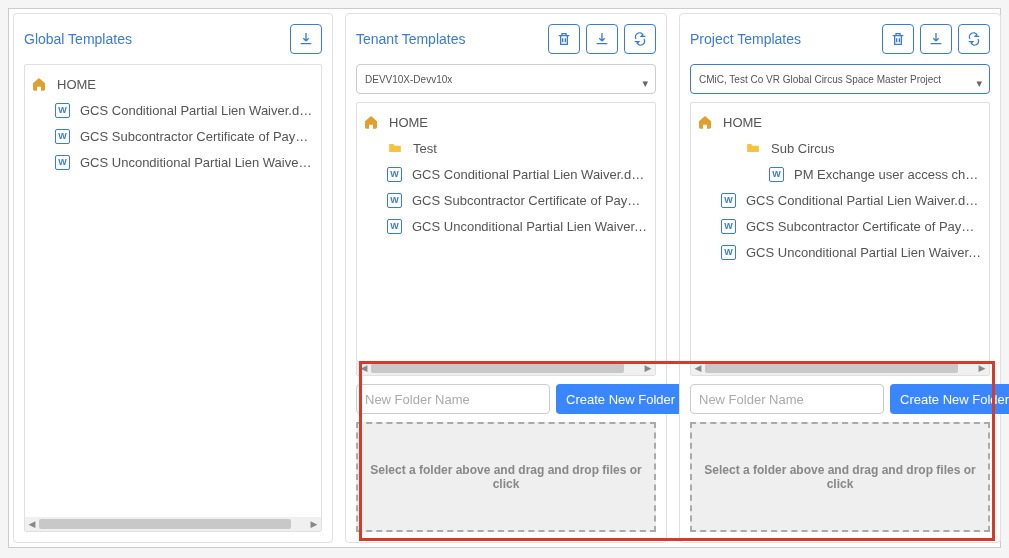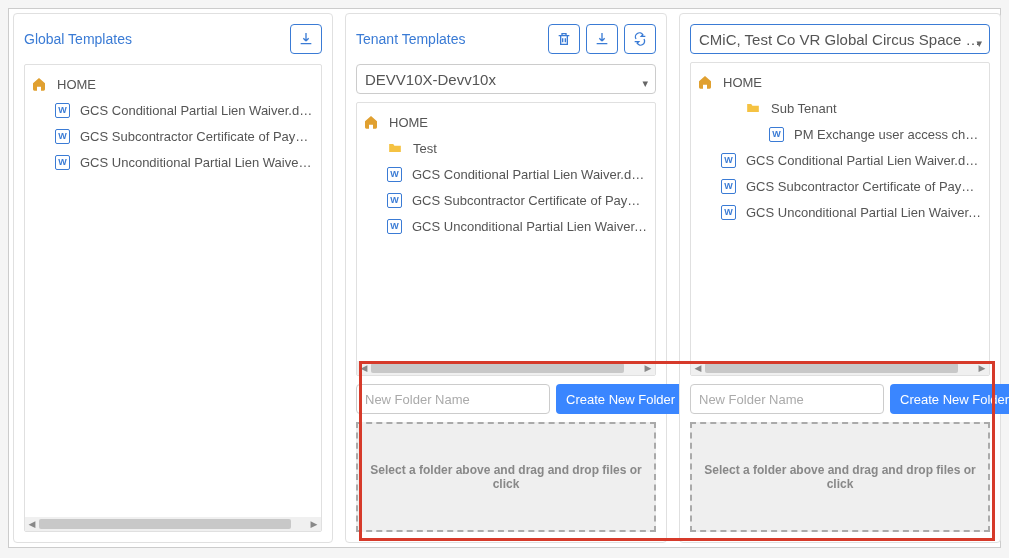--- a/index.html
+++ b/index.html
@@ -61,21 +61,21 @@
   }
   .icon-btn svg { width: 16px; height: 16px; stroke: #3a7bd5; fill: none; stroke-width: 2; }
   .select {
     width: 100%;
     height: 30px;
     border: 1px solid #ccc;
     border-radius: 4px;
     padding: 0 8px;
     margin-bottom: 8px;
     background: #fff;
-    font-size: 15px;
+    font-size: 10px;
     color: #555;
   }
   .select.highlight {
     border: 1px solid #3a7bd5;
   }
   .select-wrap {
     position: relative;
     display: flex;
     align-items: center;
   }
@@ -325,41 +325,61 @@
       </div>
     </div>
     <div class="folder-row">
       <input class="folder-input" placeholder="New Folder Name" style="">
       <button class="create-btn">Create New Folder</button>
     </div>
     <div class="dropzone">Select a folder above and drag and drop files or click</div>
   </div>
 
   <div class="panel">
+    <div class="panel-header">
+      <div class="panel-title">Project Templates</div>
+      <div class="btn-group">
+        <div class="icon-btn">
+          <svg viewBox="0 0 24 24">
+              <path d="M4 7h16M9 7V4h6v3m-8 0v13h10V7M10 11v6m4-6v6"></path>
+            </svg>
+        </div>
+        <div class="icon-btn">
+          <svg viewBox="0 0 24 24">
+              <path d="M12 3v12m0 0l-4-4m4 4l4-4M4 19h16"></path>
+            </svg>
+        </div>
+        <div class="icon-btn">
+          <svg viewBox="0 0 24 24">
+              <path d="M20 8h-6l2.3-2.3A6 6 0 0 0 6 12M4 16h6l-2.3 2.3A6 6 0 0 0 18 12"></path>
+            </svg>
+        </div>
+      </div>
+    </div>
     <div class="select-wrap">
       <input class="select highlight" readonly="" style="text-overflow: ellipsis;" value="CMiC, Test Co VR Global Circus Space Master Project">
       <span class="select-caret">▾</span>
     </div>
     <div class="tree-area" style="min-height:200px;">
       <div class="tree-content">
         <div class="tree-row ind1">
           <span class="ico ico-home">
               <svg viewBox="0 0 24 24" width="16" height="16">
                 <path d="M3 11l9-8 9 8v9a2 2 0 0 1-2 2h-4v-6h-6v6H5a2 2 0 0 1-2-2z"></path>
               </svg>
             </span>
           <span class="lbl">HOME</span>
         </div>
         <div class="tree-row ind3">
           <span class="ico ico-folder">
               <svg viewBox="0 0 24 24" width="16" height="14">
                 <path d="M2 5h7l2 3h11v11H2z"></path>
               </svg>
             </span>
-          <span class="lbl">Sub Tenant</span>
+          <span class="lbl">Sub Circus</span>
         </div>
         <div class="tree-row ind4">
           <span class="ico ico-word">W</span>
           <span class="lbl">PM Exchange user access changes (1).docx</span>
         </div>
         <div class="tree-row ind2">
           <span class="ico ico-word">W</span>
           <span class="lbl">GCS Conditional Partial Lien Waiver.docx</span>
         </div>
         <div class="tree-row ind2">

